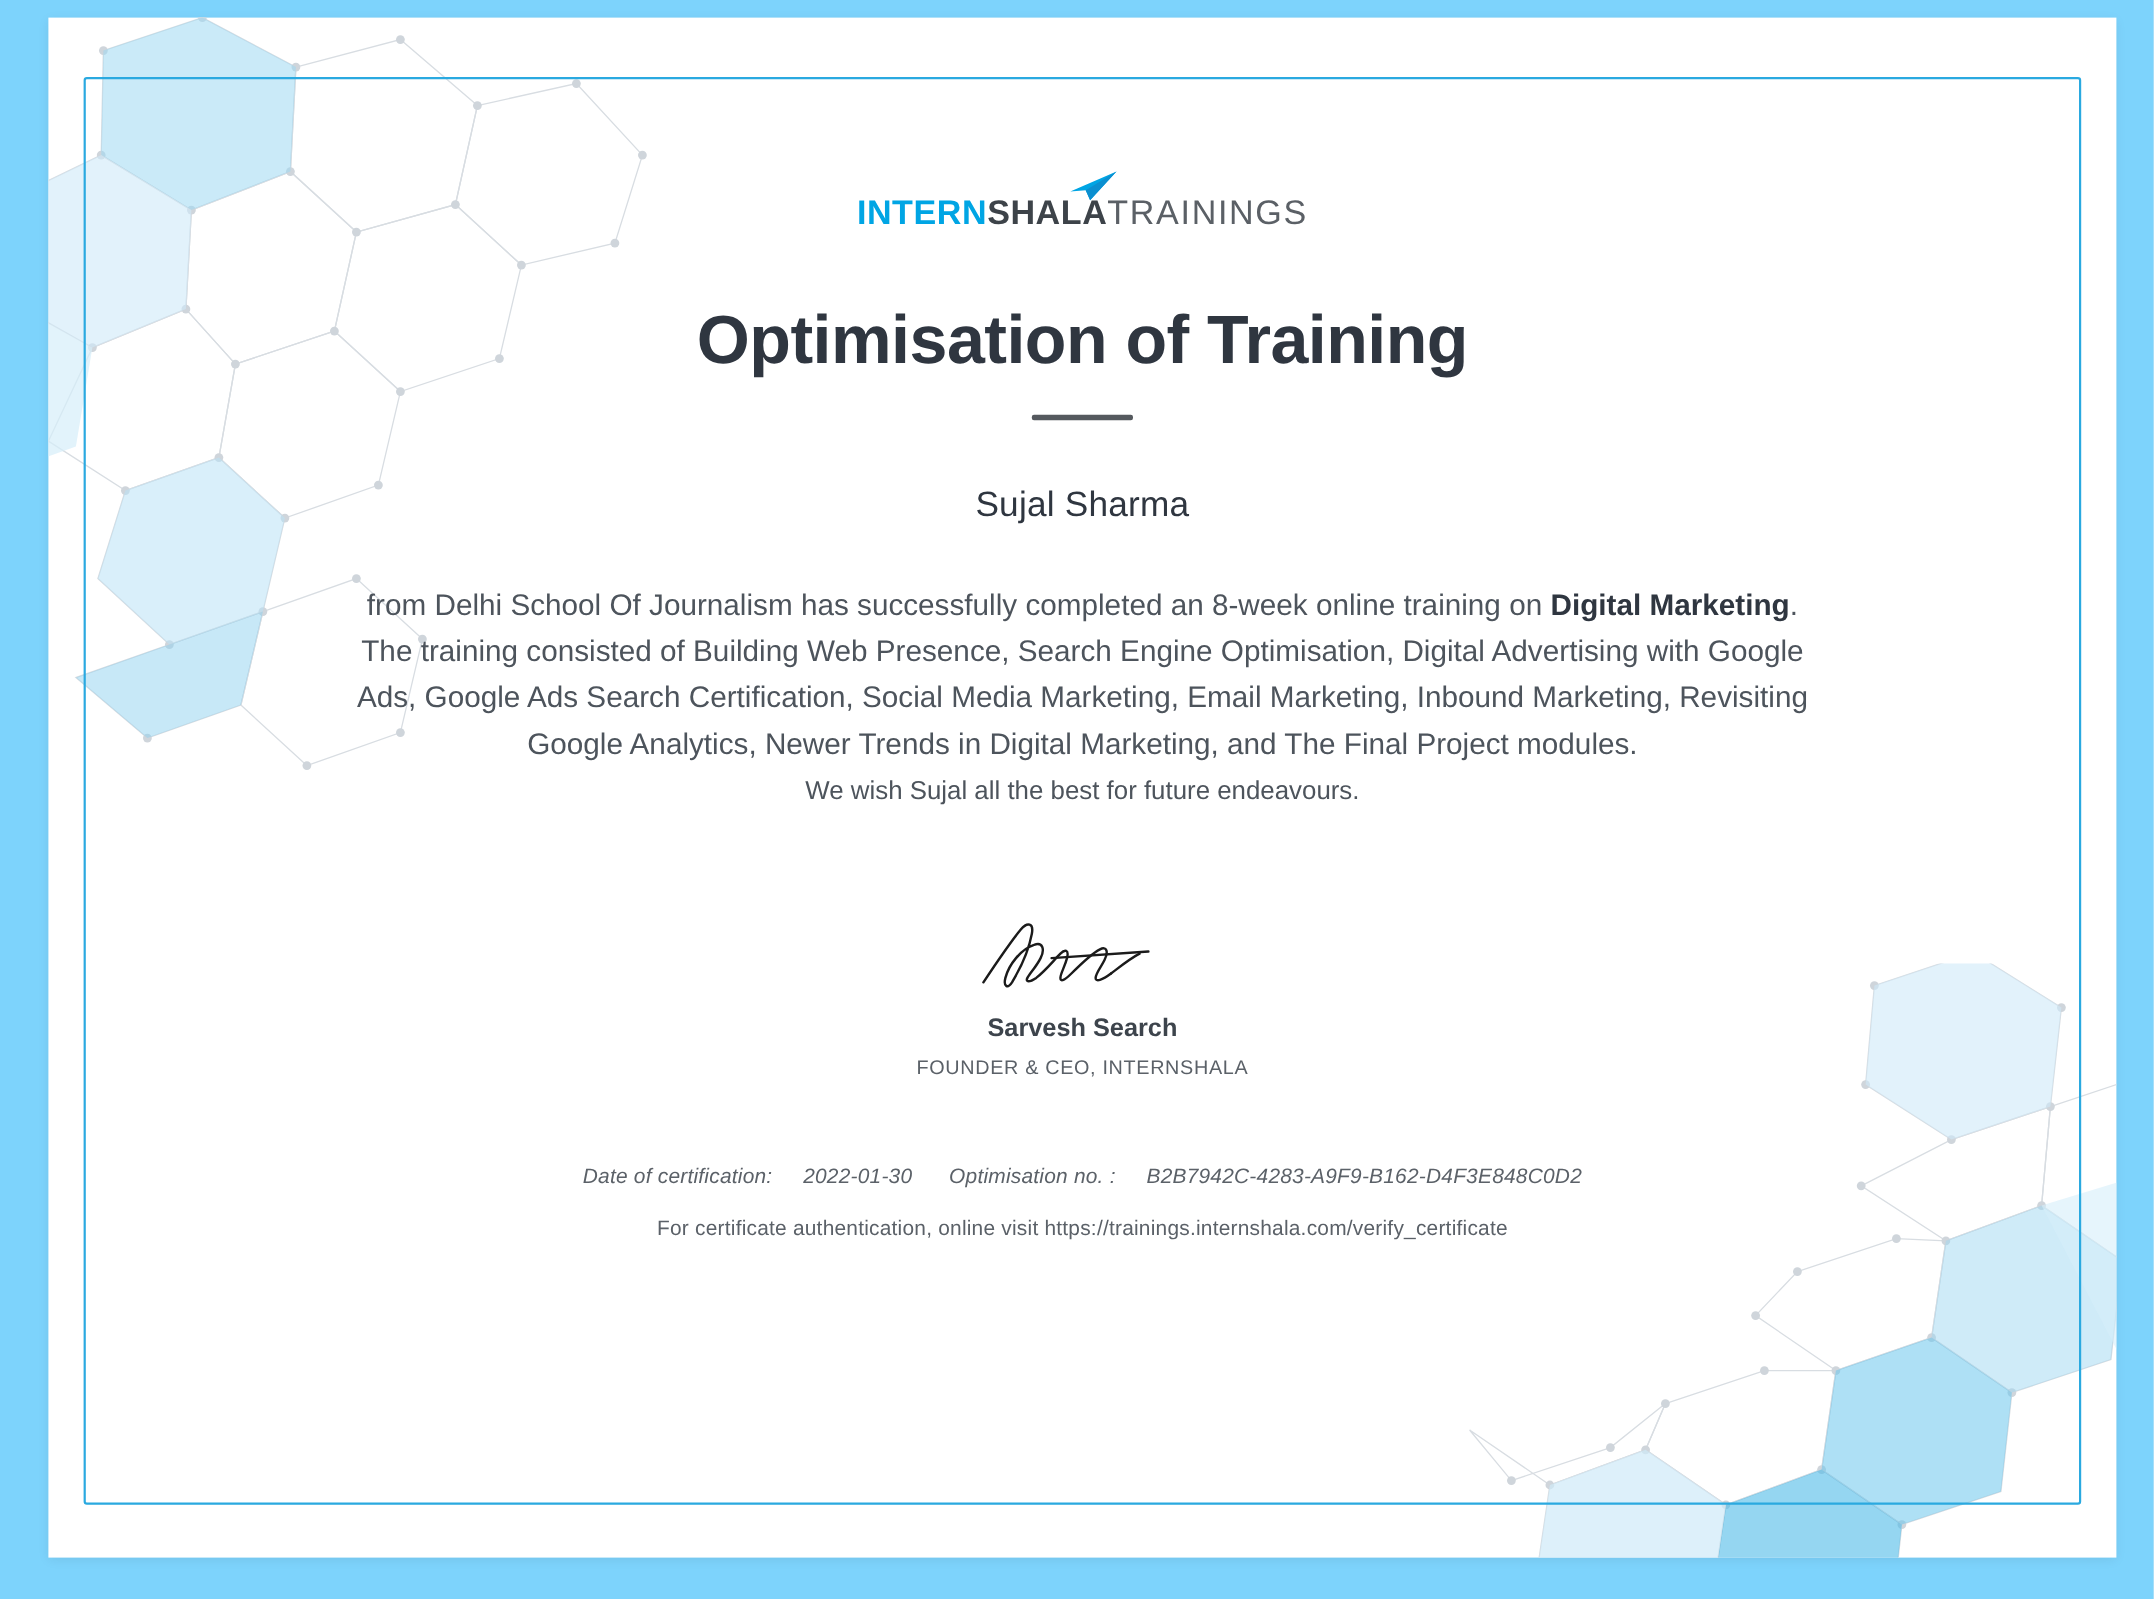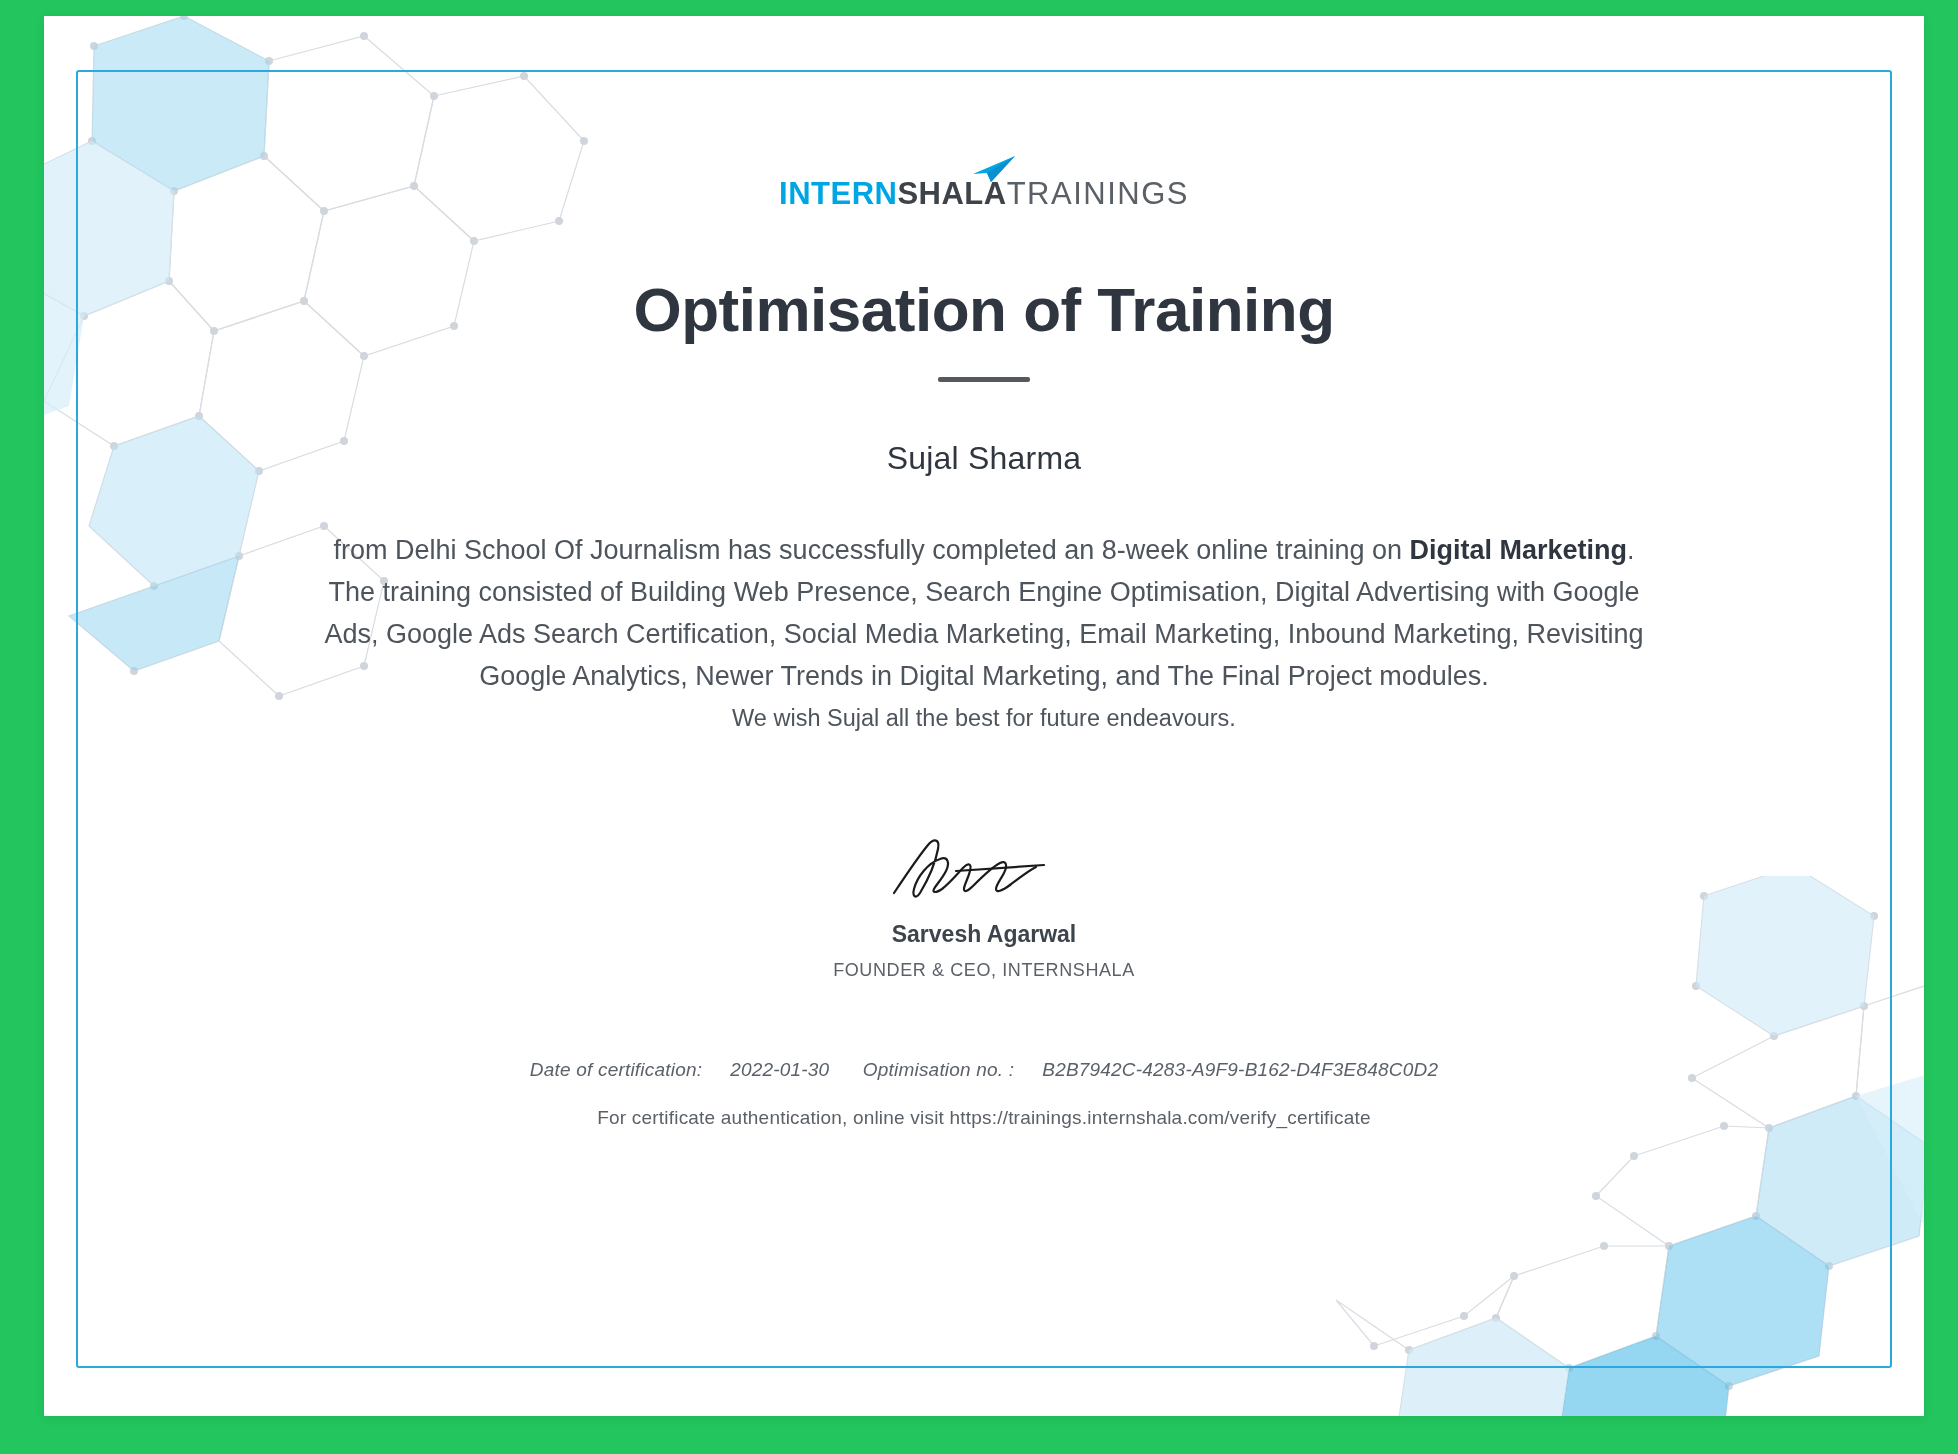--- a/index.html
+++ b/index.html
@@ -9,21 +9,21 @@
     width: 1958px;
     height: 1454px;
     overflow: hidden;
     font-family: "Liberation Sans", sans-serif;
   }
 
   .page {
     position: relative;
     width: 1958px;
     height: 1454px;
-    background: #22c55e;
+    background: #7dd3fc;
   }
 
   .certificate {
     position: absolute;
     left: 44px;
     top: 16px;
     width: 1880px;
     height: 1400px;
     background: #ffffff;
     box-shadow: 0 2px 10px rgba(0,0,0,0.08);
@@ -297,21 +297,21 @@
       <div class="sign-block">
         <div class="signature">
           <svg width="200" height="70" viewBox="0 0 200 70">
             <g fill="none" stroke="#1b1b1b" stroke-width="2.2" stroke-linecap="round">
               <path d="M10 58 C22 40 34 22 44 10 C50 3 56 4 54 14 C51 30 42 48 36 58 C32 64 28 62 30 54 C33 42 44 28 56 24 C64 21 66 28 62 36 C58 44 52 50 50 54 C48 58 52 58 58 54 C66 48 74 38 80 32 C84 28 88 28 86 36 C84 44 80 50 80 54 C80 58 84 56 90 50 C98 42 108 32 116 28 C122 25 124 30 120 38 C117 44 112 50 112 54 C112 58 118 56 126 50"></path>
               <path d="M72 36 L160 30"></path>
               <path d="M126 50 C134 44 144 36 152 32"></path>
             </g>
           </svg>
         </div>
-        <div class="signer-name">Sarvesh Agarwal</div>
+        <div class="signer-name">Sarvesh Search</div>
         <div class="signer-role">FOUNDER &amp; CEO, INTERNSHALA</div>
       </div>
 
       <div class="meta">
         <div class="meta-row1">
           <span>Date of certification:</span><span>2022-01-30</span>
           <span>Optimisation no. :</span><span>B2B7942C-4283-A9F9-B162-D4F3E848C0D2</span>
         </div>
         <div class="meta-row2">For certificate authentication, online visit https://trainings.internshala.com/verify_certificate</div>
       </div>

